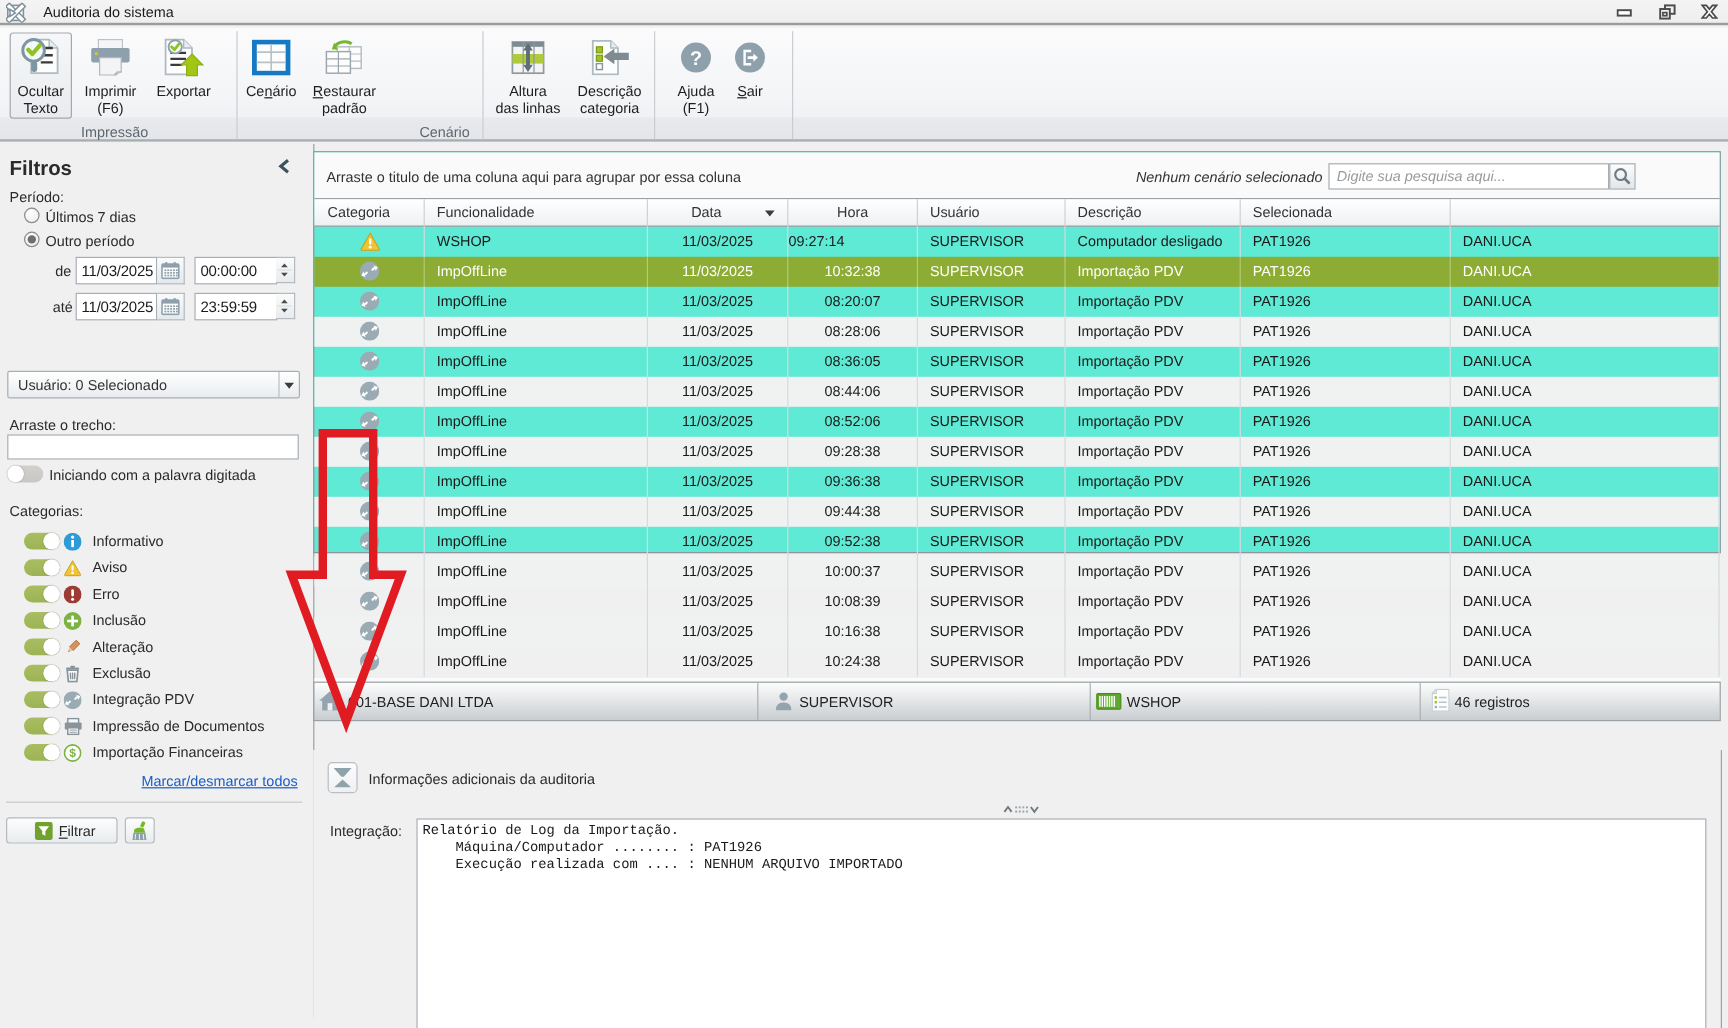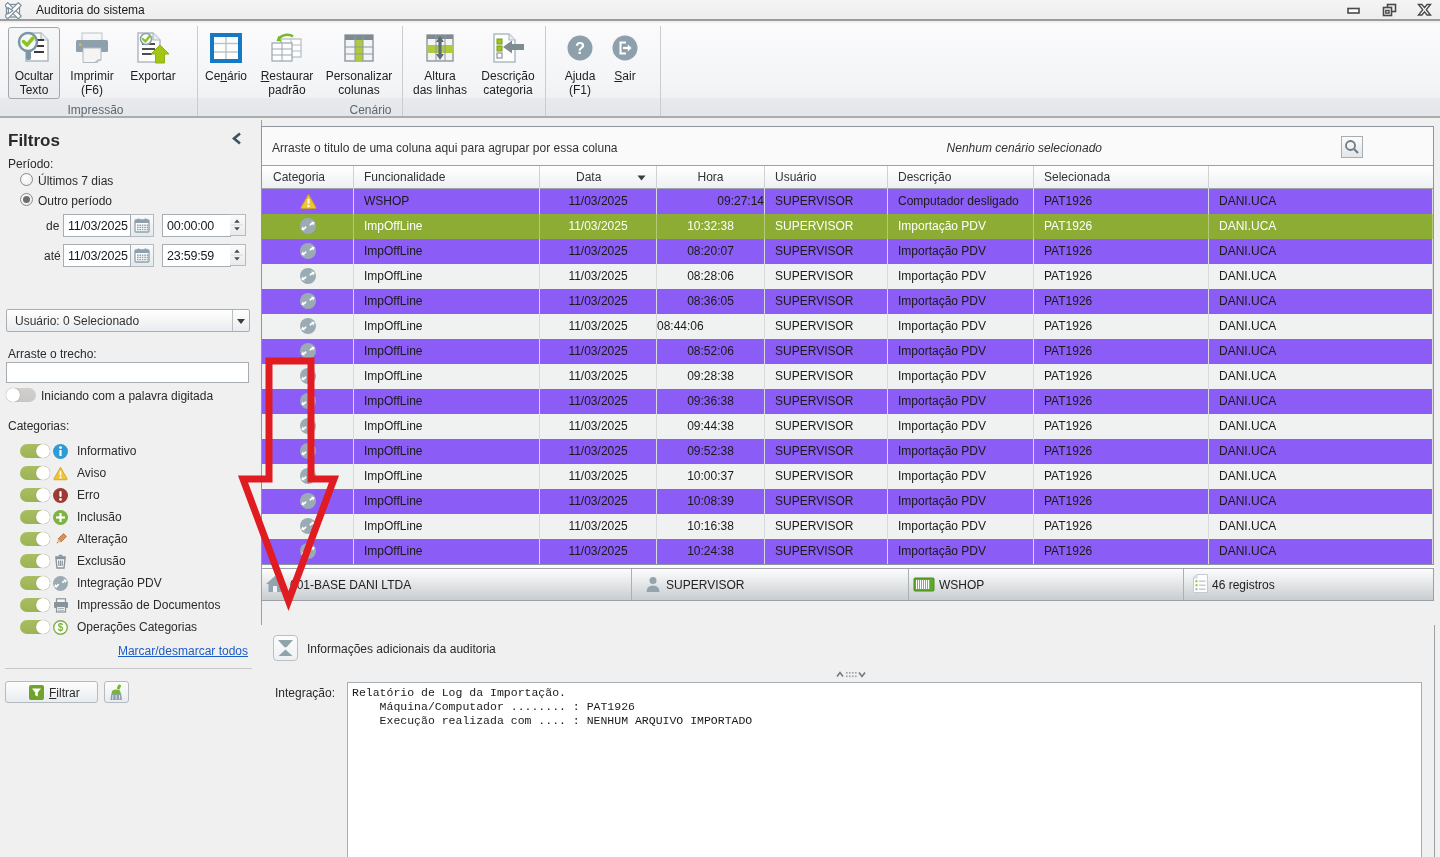--- a/index.html
+++ b/index.html
@@ -42,22 +42,22 @@
 .toggle .knob { position:absolute; top:0px; width:14px; height:14px; border-radius:50%; background:#fff; box-shadow:0 0 1px rgba(0,0,0,.4); }
 .toggle.on { background:linear-gradient(180deg,#a9bd62,#9cb453); }
 .toggle.on .knob { right:0; }
 .toggle.off { background:linear-gradient(180deg,#d2d0cc,#c9c7c3); }
 .toggle.off .knob { left:0; }
 .catrow { position:absolute; left:20px; height:16px; }
 .catrow .cicon { position:absolute; left:33px; top:1px; }
 .catrow .ctxt { position:absolute; left:57px; top:1px; font-size:12px; color:#2a2a2a; white-space:nowrap; }
 
 
-#grid { position:absolute; left:261px; top:126px; width:1173px; height:439px;
-  background:#8b5cf6; border:1px solid #8e959c; }
+#grid { position:absolute; left:261px; top:126px; width:1173px; height:335px;
+  background:#5eead4; border:1px solid #8e959c; }
 #groupbar { position:absolute; left:0; top:0; width:100%; height:39px; background:#fafafa; border-bottom:1px solid #9aa1a7; }
 #groupbar .gtext { position:absolute; left:10px; top:14px; font-size:12px; color:#333; }
 #headrow { position:absolute; left:0; top:39px; width:100%; height:23px;
   background:linear-gradient(180deg,#ffffff,#eef0f2); border-bottom:1px solid #9da4aa; }
 .hcell { position:absolute; top:0; height:23px; font-size:12px; color:#333; line-height:23px; border-right:1px solid #ced2d6; }
 .grow { position:absolute; left:0; width:100%; height:25px; }
 .gcell { position:absolute; top:0; height:25px; line-height:25px; font-size:12px; color:#1a1a1a;
   border-right:1px solid #d6dadd; white-space:nowrap; overflow:hidden; }
 .grow.alt { background:#f0f2f2; }
 .grow.selrow { background:#8cac33; }
@@ -176,34 +176,20 @@
           <line x1="22.0" y1="6" x2="22.0" y2="24" stroke="#b3bdc3" stroke-width="1"></line>
           <rect x="3" y="10" width="20" height="18" fill="#fdfdfd" stroke="#9aa6ad" stroke-width="1.2"></rect>
           <line x1="3" y1="16.0" x2="23" y2="16.0" stroke="#9aa6ad" stroke-width="1"></line>
           <line x1="3" y1="22.0" x2="23" y2="22.0" stroke="#9aa6ad" stroke-width="1"></line>
           <line x1="13.0" y1="10" x2="13.0" y2="28" stroke="#9aa6ad" stroke-width="1"></line>
           <path d="M10 6 C12 1.5 20 0.5 24 3.5" fill="none" stroke="#76b82a" stroke-width="2.6"></path>
           <path d="M12.5 8.5 L7.5 8 L9.5 2.5 Z" fill="#76b82a"></path>
         </svg>
       </div>
     <div class="rlabel"><u>R</u>estaurar<br>padrão</div>
-  </div>
-  <div class="rbtn" style="left:322px;width:74px">
-    <div class="ric" id="ic-personalizar">
-        <svg width="32" height="30" viewBox="0 0 32 30" style="">
-          <rect x="2" y="2" width="28" height="26" fill="#f2f4f5" stroke="#8d989f" stroke-width="1.4"></rect>
-          <rect x="2" y="2" width="28" height="5" fill="#7e8b93"></rect>
-          <rect x="12" y="7" width="8" height="21" fill="#afcb3b"></rect>
-          <line x1="12" y1="2" x2="12" y2="28" stroke="#8d989f" stroke-width="1"></line>
-          <line x1="20" y1="2" x2="20" y2="28" stroke="#8d989f" stroke-width="1"></line>
-          <line x1="2" y1="14" x2="30" y2="14" stroke="#8d989f" stroke-width="1"></line>
-          <line x1="2" y1="21" x2="30" y2="21" stroke="#8d989f" stroke-width="1"></line>
-        </svg>
-      </div>
-    <div class="rlabel">Personalizar<br>colunas</div>
   </div>
   <div class="rbtn" style="left:408px;width:64px">
     <div class="ric" id="ic-altura">
         <svg width="32" height="30" viewBox="0 0 32 30" style="">
           <rect x="3" y="2" width="26" height="26" fill="#f2f4f5" stroke="#8d989f" stroke-width="1.4"></rect>
           <rect x="3" y="2" width="26" height="4" fill="#7e8b93"></rect>
           <rect x="3" y="12" width="26" height="8" fill="#afcb3b"></rect>
           <line x1="12" y1="2" x2="12" y2="28" stroke="#8d989f" stroke-width="1"></line>
           <line x1="21" y1="2" x2="21" y2="28" stroke="#8d989f" stroke-width="1"></line>
           <path d="M16 3 L20 9 L12 9 Z" fill="#5f6d76"></path>
@@ -434,21 +420,21 @@
       <div class="ctxt">Impressão de Documentos</div>
     </div>
 <div class="catrow" style="top:619px">
       <div class="toggle on" style="left:0;top:1px">
         <div class="knob"></div>
       </div>
       <div class="cicon"><svg width="15" height="15" viewBox="0 0 15 15">
           <rect x="0.7" y="0.7" width="13.6" height="13.6" rx="6.8" fill="#fdfdfd" stroke="#7cb342" stroke-width="1.4"></rect>
           <text x="7.5" y="11.2" font-family="Liberation Sans" font-size="10" font-weight="bold" fill="#7cb342" text-anchor="middle">$</text>
         </svg></div>
-      <div class="ctxt">Operações Categorias</div>
+      <div class="ctxt">Importação Financeiras</div>
     </div>
 <div class="abs" style="left:0;top:644px;width:248px;text-align:right"><a class="link">Marcar/desmarcar todos</a></div>
 <div class="abs" style="left:5px;top:668px;width:247px;height:1px;background:#c9c9c9"></div>
 <div class="abs" style="left:5px;top:681px;width:93px;height:22px;border:1px solid #b4bbc0;border-radius:3px;background:linear-gradient(180deg,#fdfdfd,#e8ecee)">
       <svg width="15" height="15" viewBox="0 0 15 15" style="position:absolute;left:23px;top:3px">
         <rect width="15" height="15" rx="2" fill="#6fa32b"></rect>
         <path d="M3 3.5 L12 3.5 L8.8 7.5 L8.8 11.5 L6.2 10.3 L6.2 7.5 Z" fill="#fff"></path>
       </svg>
       <span style="position:absolute;left:43px;top:4px;color:#2a2a2a"><u>F</u>iltrar</span>
     </div>
@@ -463,20 +449,23 @@
       </svg>
     </div>
 </div>
 
 <div class="abs" style="left:261px;top:120px;width:1px;height:728px;background:#9aa1a7"></div>
 
 <div id="grid">
   <div id="groupbar">
     <div class="gtext">Arraste o titulo de uma coluna aqui para agrupar por essa coluna</div>
 <div class="abs" style="left:620px;top:14px;width:220px;text-align:right;font-style:italic;color:#333;font-size:12px">Nenhum cenário selecionado</div>
+      <div class="abs" style="left:845px;top:9px;width:234px;height:22px;background:#fff;border:1px solid #a7adb2">
+        <span style="position:absolute;left:6px;top:3px;font-style:italic;color:#9a9a9a;font-size:12px">Digite sua pesquisa aqui...</span>
+      </div>
       <div class="abs" style="left:1079px;top:9px;width:22px;height:22px;border:1px solid #a7adb2;background:linear-gradient(180deg,#fbfcfc,#e2e6e9)">
         <svg width="16" height="16" viewBox="0 0 16 16" style="position:absolute;left:2px;top:2px">
           <circle cx="6.5" cy="6.5" r="4.5" fill="none" stroke="#6e7b84" stroke-width="1.8"></circle>
           <line x1="10" y1="10" x2="14" y2="14" stroke="#6e7b84" stroke-width="2.2"></line>
         </svg>
       </div>
   </div>
   <div id="headrow">
 <div class="hcell" style="left:1px;width:91px;padding-left:10px;">Categoria</div>
 <div class="hcell" style="left:92px;width:186px;padding-left:10px;">Funcionalidade</div>
@@ -490,21 +479,21 @@
 </div>
   <div id="rows">
 <div class="grow" style="top:62px">
         <div class="gcell" style="left:1px;width:91px;text-align:center;line-height:8px;padding-top:4px"><svg width="17" height="17" viewBox="0 0 18 18">
             <path d="M9 1.5 L17 15.5 Q17.3 16.5 16 16.5 L2 16.5 Q0.7 16.5 1 15.5 Z" fill="#f0c435" stroke="#caa21a" stroke-width="1"></path>
             <rect x="8" y="6" width="2" height="5.5" rx="1" fill="#fff"></rect>
             <circle cx="9" cy="13.7" r="1.3" fill="#fff"></circle>
           </svg></div>
         <div class="gcell" style="left:92px;width:186px;padding-left:10px">WSHOP</div>
         <div class="gcell" style="left:278px;width:117px;text-align:center">11/03/2025</div>
-        <div class="gcell" style="left:395px;width:108px;text-align:right">09:27:14</div>
+        <div class="gcell" style="left:395px;width:108px;text-align:left">09:27:14</div>
         <div class="gcell" style="left:503px;width:123px;padding-left:10px">SUPERVISOR</div>
         <div class="gcell" style="left:626px;width:146px;padding-left:10px">Computador desligado</div>
         <div class="gcell" style="left:772px;width:175px;padding-left:10px">PAT1926</div>
         <div class="gcell" style="left:947px;width:224px;padding-left:10px">DANI.UCA</div>
       </div>
 <div class="grow selrow" style="top:87px">
         <div class="gcell" style="left:1px;width:91px;text-align:center;line-height:8px;padding-top:4px"><svg width="16" height="16" viewBox="0 0 16 16">
             <circle cx="8" cy="8" r="8" fill="#9babb4"></circle>
             <g transform="rotate(18 8 8)">
               <path d="M9.1 6.9 C8.9 5.3 9.6 4.3 10.7 3.7 L9.7 2.4 L13.4 2.5 L12.8 6.2 L11.8 4.9 C11.0 5.4 10.6 6.0 10.8 6.9 Z" fill="#fff"></path>
@@ -570,21 +559,21 @@
 <div class="grow alt" style="top:187px">
         <div class="gcell" style="left:1px;width:91px;text-align:center;line-height:8px;padding-top:4px"><svg width="16" height="16" viewBox="0 0 16 16">
             <circle cx="8" cy="8" r="8" fill="#9babb4"></circle>
             <g transform="rotate(18 8 8)">
               <path d="M9.1 6.9 C8.9 5.3 9.6 4.3 10.7 3.7 L9.7 2.4 L13.4 2.5 L12.8 6.2 L11.8 4.9 C11.0 5.4 10.6 6.0 10.8 6.9 Z" fill="#fff"></path>
               <path d="M6.9 9.1 C7.1 10.7 6.4 11.7 5.3 12.3 L6.3 13.6 L2.6 13.5 L3.2 9.8 L4.2 11.1 C5.0 10.6 5.4 10.0 5.2 9.1 Z" fill="#fff"></path>
             </g>
           </svg></div>
         <div class="gcell" style="left:92px;width:186px;padding-left:10px">ImpOffLine</div>
         <div class="gcell" style="left:278px;width:117px;text-align:center">11/03/2025</div>
-        <div class="gcell" style="left:395px;width:108px;text-align:left">08:44:06</div>
+        <div class="gcell" style="left:395px;width:108px;text-align:center">08:44:06</div>
         <div class="gcell" style="left:503px;width:123px;padding-left:10px">SUPERVISOR</div>
         <div class="gcell" style="left:626px;width:146px;padding-left:10px">Importação PDV</div>
         <div class="gcell" style="left:772px;width:175px;padding-left:10px">PAT1926</div>
         <div class="gcell" style="left:947px;width:224px;padding-left:10px">DANI.UCA</div>
       </div>
 <div class="grow" style="top:212px">
         <div class="gcell" style="left:1px;width:91px;text-align:center;line-height:8px;padding-top:4px"><svg width="16" height="16" viewBox="0 0 16 16">
             <circle cx="8" cy="8" r="8" fill="#9babb4"></circle>
             <g transform="rotate(18 8 8)">
               <path d="M9.1 6.9 C8.9 5.3 9.6 4.3 10.7 3.7 L9.7 2.4 L13.4 2.5 L12.8 6.2 L11.8 4.9 C11.0 5.4 10.6 6.0 10.8 6.9 Z" fill="#fff"></path>

